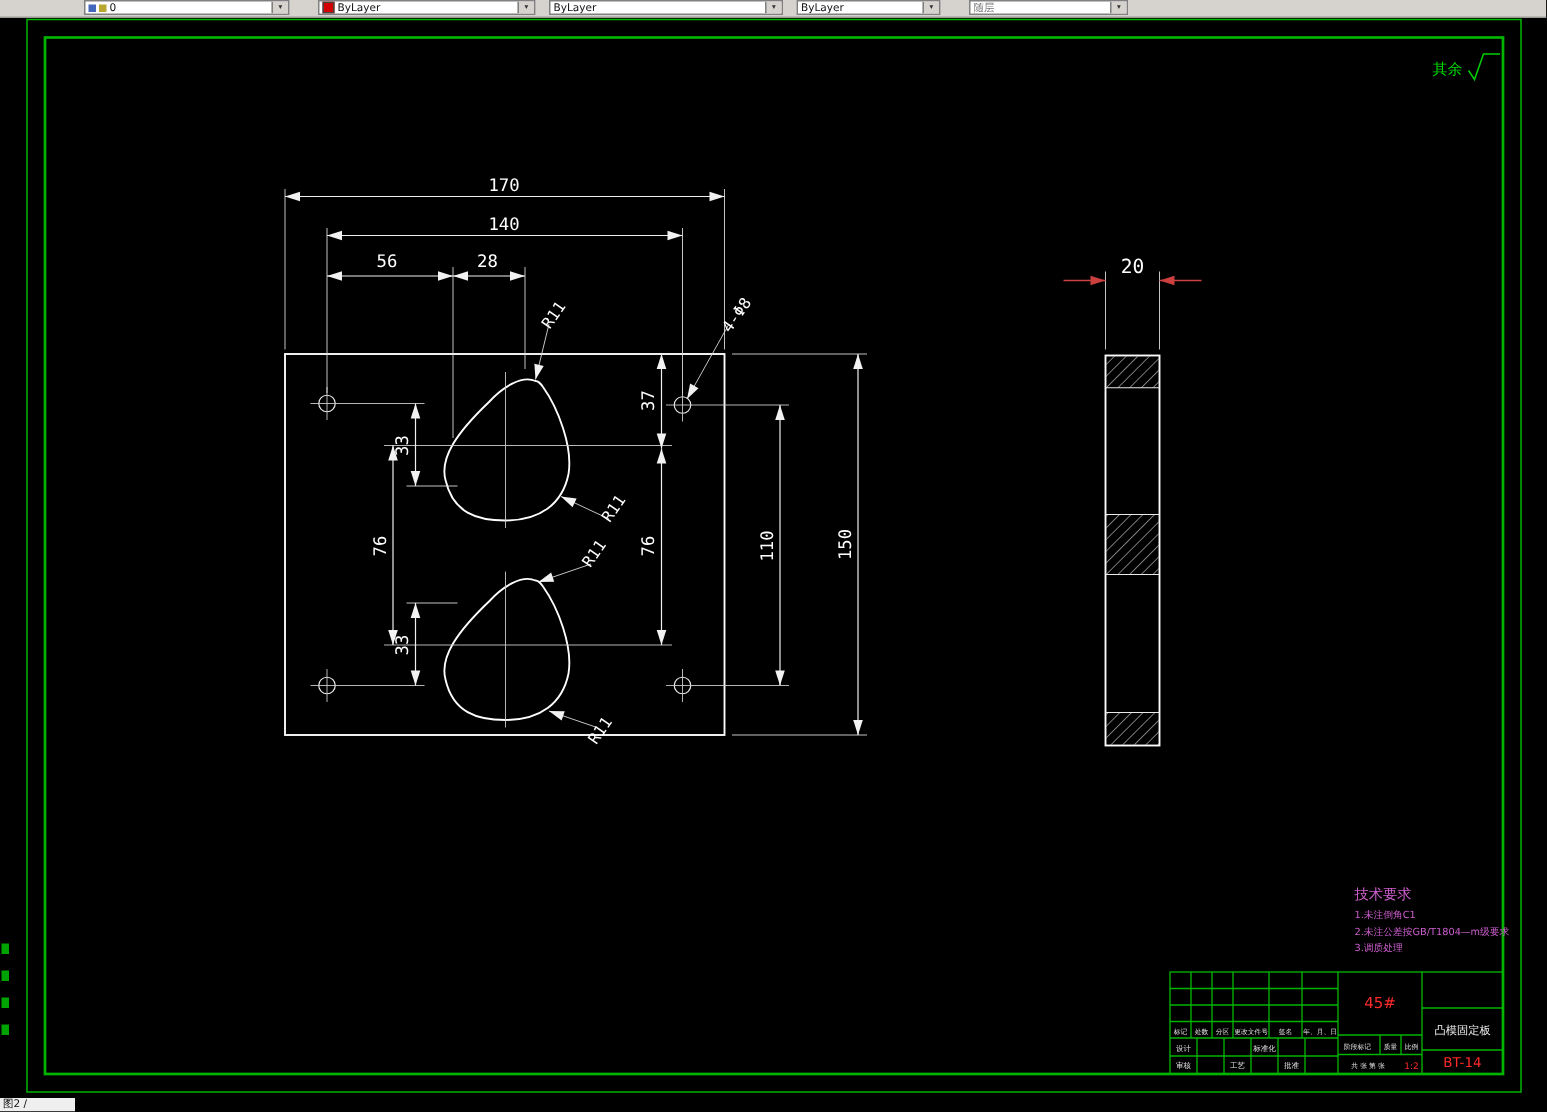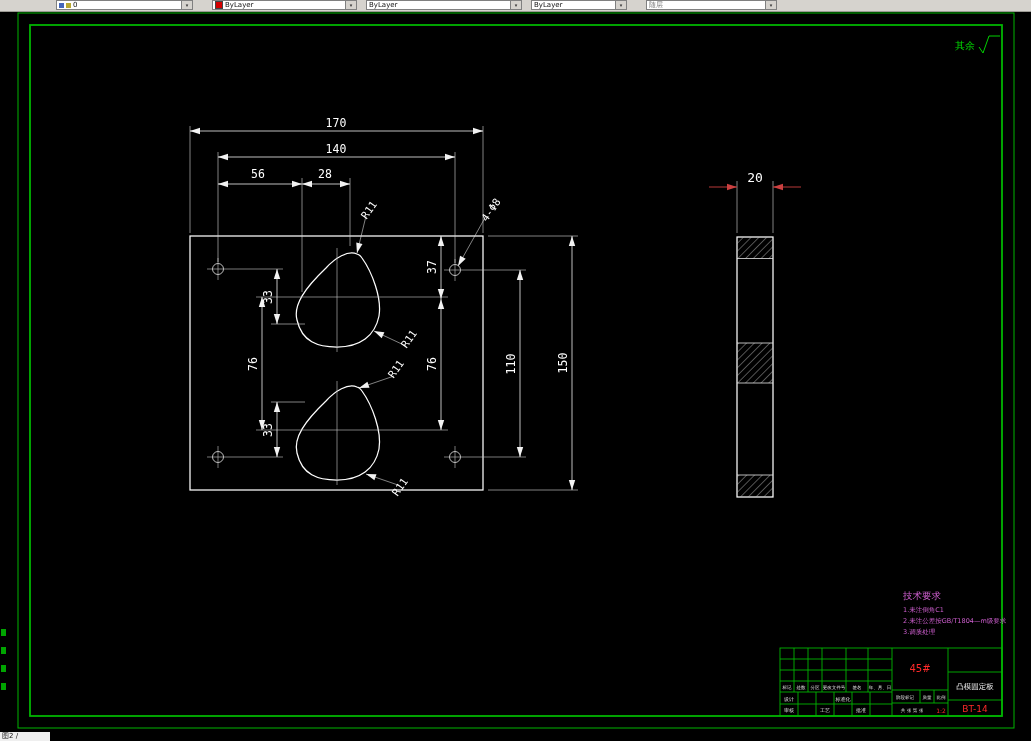--- a/index.html
+++ b/index.html
@@ -55,21 +55,21 @@
       <span class="dd">▾</span>
     </div>
     <div class="combo" style="left:366px;width:156px;">
       <span>ByLayer</span>
       <span class="dd">▾</span>
     </div>
     <div class="combo" style="left:531px;width:96px;">
       <span>ByLayer</span>
       <span class="dd">▾</span>
     </div>
-    <div class="combo" style="left:646px;width:131px;">
+    <div class="combo" style="left:646px;width:106px;">
       <span class="gray">随层</span>
       <span class="dd">▾</span>
     </div>
   </div>
 
   <svg class="cv" width="1031" height="741" viewBox="0 0 1031 741">
     <defs>
       <marker id="aw" viewBox="0 0 10 8" refX="10" refY="4" markerWidth="11" markerHeight="8" markerUnits="userSpaceOnUse" orient="auto-start-reverse">
         <path d="M0,0.8 L10,4 L0,7.2 Z" fill="#f2f2f2"></path>
       </marker>

